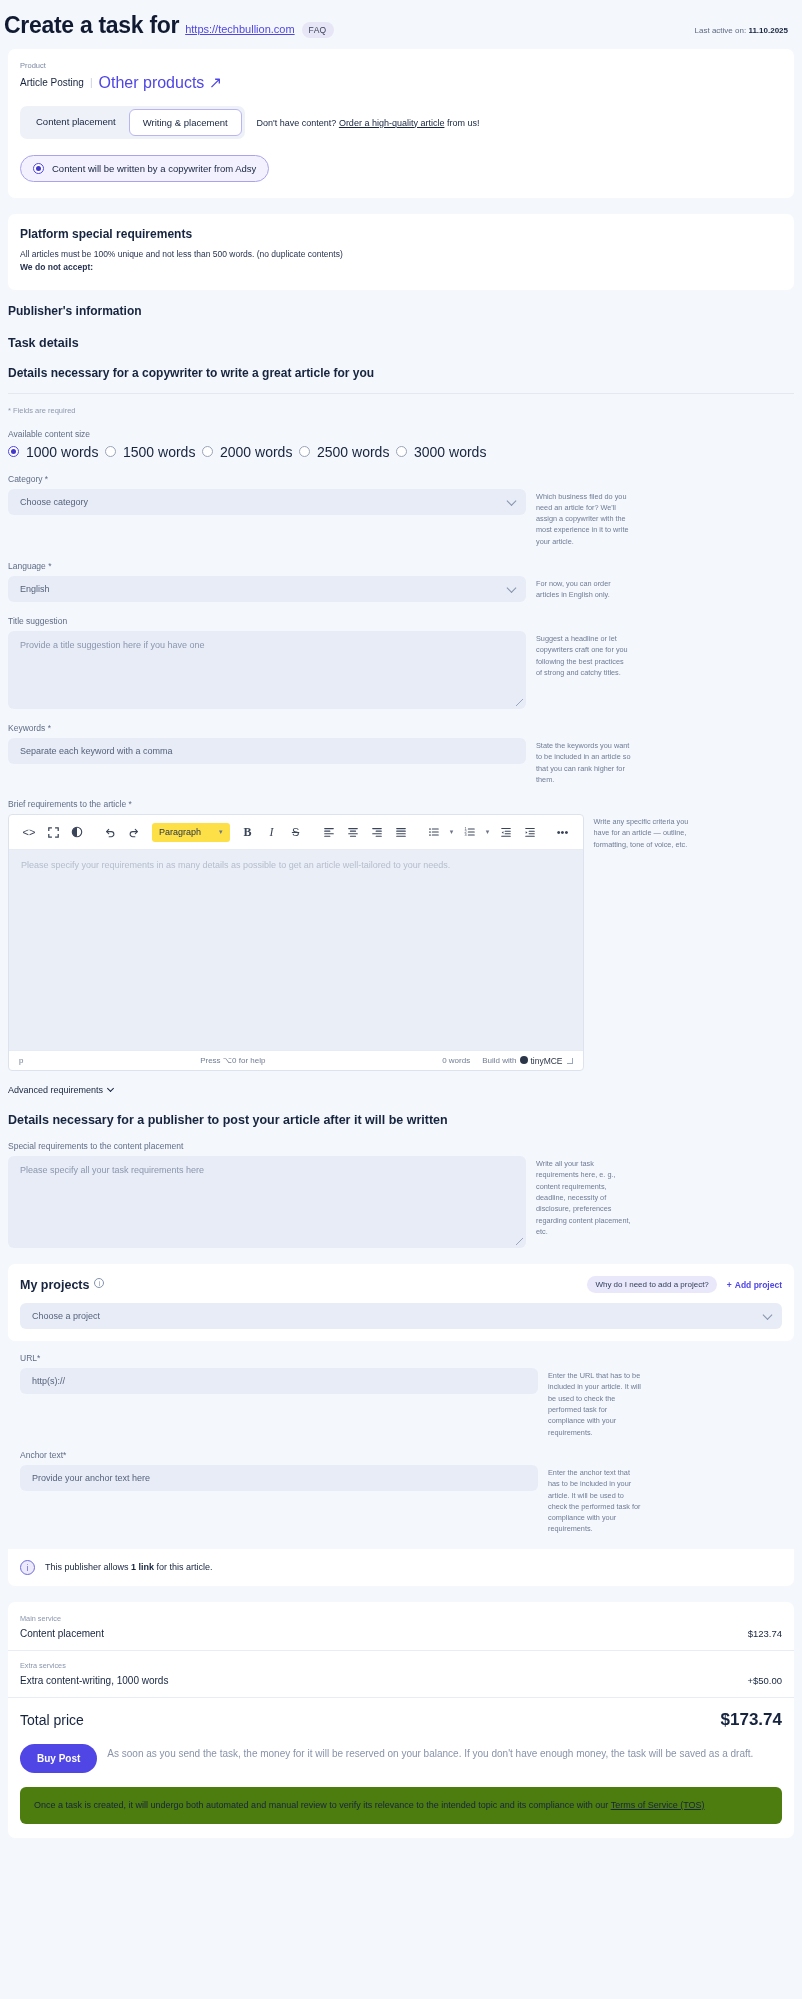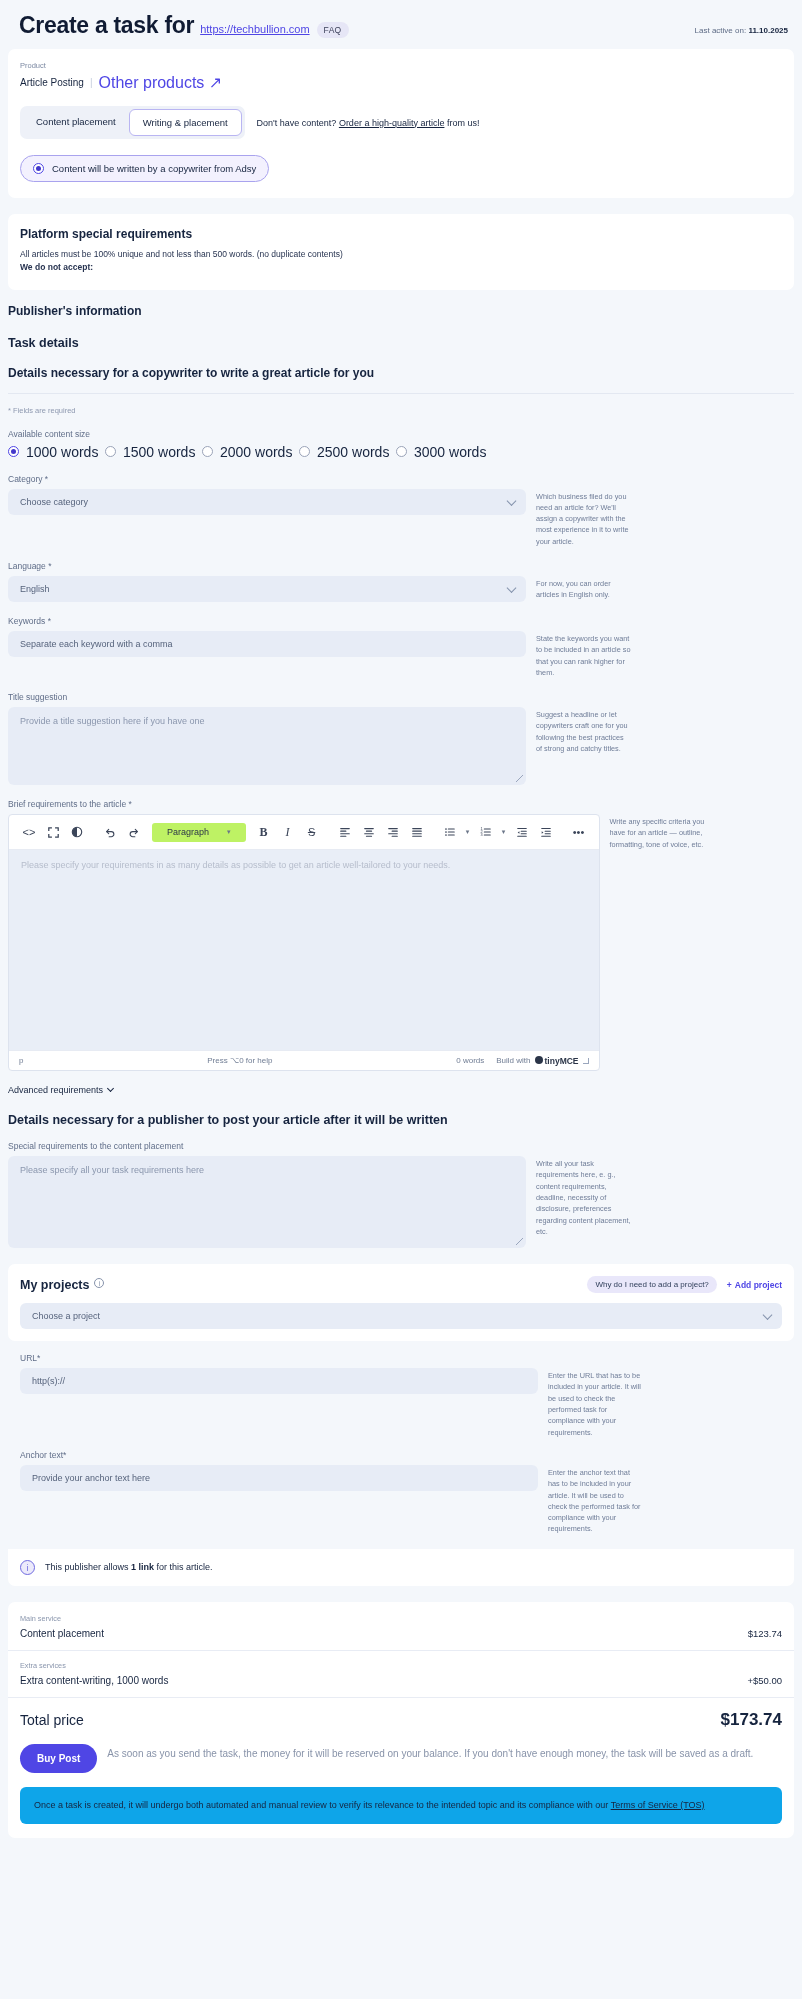--- a/index.html
+++ b/index.html
@@ -6,21 +6,21 @@
   body {
     width: 802px;
     background: #f4f7fb;
     font-family: "Liberation Sans", sans-serif;
     color: #16243f;
     -webkit-font-smoothing: antialiased;
   }
   .page { width: 802px; position: relative; }
 
   
-  .hdr { display: flex; align-items: baseline; padding: 12px 8px 10px 19px; }
+  .hdr { display: flex; align-items: baseline; padding: 12px 8px 10px 4px; }
   .hdr-title { font-size: 23px; font-weight: 700; letter-spacing: -.3px; color: #101b33; }
   .hdr-url { font-size: 11px; color: #4f46e5; margin-left: 6px; }
   .faq-chip {
     font-size: 8.5px; color: #3a3f58; background: #e6e6f6;
     border-radius: 10px; padding: 3px 7px; margin-left: 7px; letter-spacing: .3px;
   }
   .hdr-right { margin-left: auto; font-size: 8px; color: #5d6b85; padding-right: 6px; }
   .hdr-right b { font-weight: 700; color: #16243f; }
 
   
@@ -110,35 +110,35 @@
     display: flex; align-items: center; gap: 0; padding: 6px 8px;
     border-bottom: 1px solid #e7ebf3; flex-wrap: nowrap;
   }
   .ebtn {
     width: 24px; height: 22px; display: flex; align-items: center; justify-content: center;
     color: #3b4559; font-size: 11px; cursor: pointer;
   }
   .egap { width: 9px; }
   .eselect {
     display: flex; align-items: center; gap: 18px; font-size: 9px;
-    color: #2b3548; padding: 3px 15px; border-radius: 3px; background: #bef264;
+    color: #2b3548; padding: 3px 7px; border-radius: 3px; background: #fde047;
     margin: 0 6px; height: 19px;
   }
   .eselect .c { font-size: 7px; color: #6b7689; }
   .ebody {
     height: 200px; padding: 10px 12px; font-size: 9px; color: #b6bdcc;
     background: #e9eef7;
   }
   .estatus {
     display: flex; align-items: center; border-top: 1px solid #e7ebf3;
     padding: 4px 10px; font-size: 8px; color: #707d94; height: 20px;
   }
   .estatus .mid { margin: 0 auto 0 auto; }
   .estatus .right { display: flex; align-items: center; gap: 4px; }
-  .tiny-logo { display: flex; align-items: flex-start; gap: 2px; font-weight: 700; color: #2b3548; font-size: 8.5px; }
+  .tiny-logo { display: flex; align-items: flex-start; gap: 2px; font-weight: 400; color: #2b3548; font-size: 8.5px; }
   .tiny-dot {
     width: 8px; height: 8px; border-radius: 50%; background: #2b3548;
     display: inline-block;
   }
   .resize-corner { width: 6px; height: 6px; border-right: 1px solid #9aa6bd; border-bottom: 1px solid #9aa6bd; }
 
   .adv {
     font-size: 9px; color: #16243f; margin-top: 14px; display: inline-flex;
     align-items: center; gap: 5px; cursor: pointer;
   }
@@ -184,21 +184,21 @@
   .total-val { margin-left: auto; font-size: 17px; font-weight: 700; }
 
   .buy-row { display: flex; align-items: flex-start; gap: 10px; padding: 14px 12px 0 12px; }
   .buy-btn {
     background: #4f46e5; color: #fff; font-size: 10px; font-weight: 700;
     border-radius: 16px; padding: 9px 17px; border: none; cursor: pointer; flex: none;
   }
   .buy-note { font-size: 10px; color: #8893a9; line-height: 1.5; padding-top: 2px; }
 
   .tos {
-    background: #0ea5e9; border-radius: 6px; margin: 14px 12px 0 12px;
+    background: #4d7c0f; border-radius: 6px; margin: 14px 12px 0 12px;
     padding: 11px 14px; font-size: 9px; color: #16243f; line-height: 1.75;
   }
   .tos u { text-decoration: underline; }
 </style>
 </head>
 <body>
 
 <div class="page">
 
   <div class="hdr">
@@ -298,42 +298,42 @@
             <span>English</span>
             <span class="chev"></span>
           </div>
         </div>
         <div class="hint">For now, you can order articles in English only.</div>
       </div>
     </div>
 
     
     <div class="field">
-      <div class="field-label">Keywords *</div>
-      <div class="ctl-row">
-        <div class="ctl">
-          <div class="input">
-            <span>Separate each keyword with a comma</span>
-          </div>
-        </div>
-        <div class="hint">State the keywords you want to be included in an article so that you can rank higher for them.</div>
-      </div>
-    </div>
-
-    
-    <div class="field">
       <div class="field-label">Title suggestion</div>
       <div class="ctl-row">
         <div class="ctl">
           <div class="textarea">
             <span>Provide a title suggestion here if you have one</span>
             <span class="grip"></span>
           </div>
         </div>
         <div class="hint">Suggest a headline or let copywriters craft one for you following the best practices of strong and catchy titles.</div>
+      </div>
+    </div>
+
+    
+    <div class="field">
+      <div class="field-label">Keywords *</div>
+      <div class="ctl-row">
+        <div class="ctl">
+          <div class="input">
+            <span>Separate each keyword with a comma</span>
+          </div>
+        </div>
+        <div class="hint">State the keywords you want to be included in an article so that you can rank higher for them.</div>
       </div>
     </div>
 
     
     <div class="field">
       <div class="field-label">Brief requirements to the article *</div>
       <div class="ctl-row">
         <div class="ctl">
           <div class="editor">
             <div class="etoolbar">

